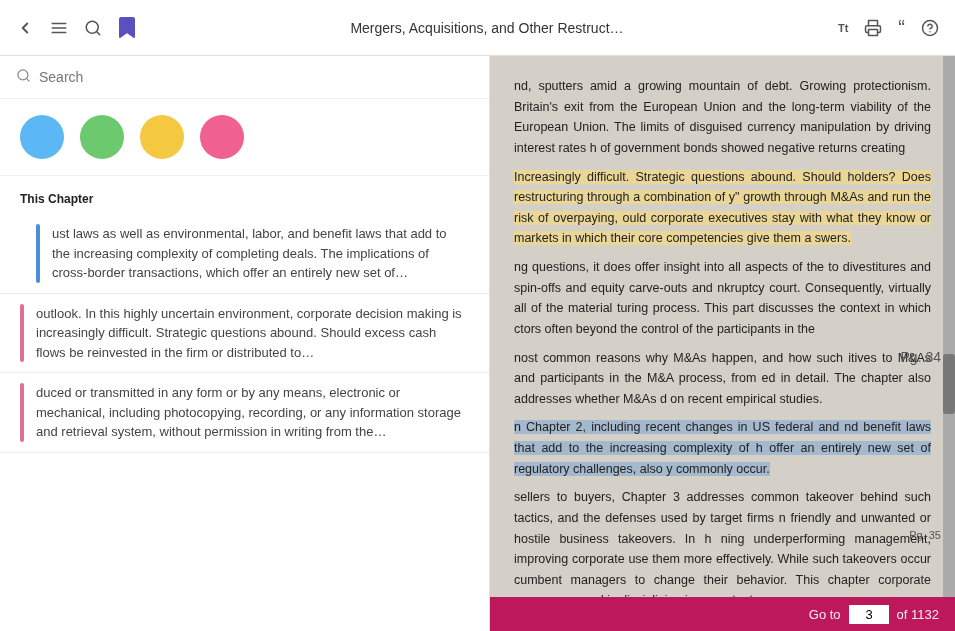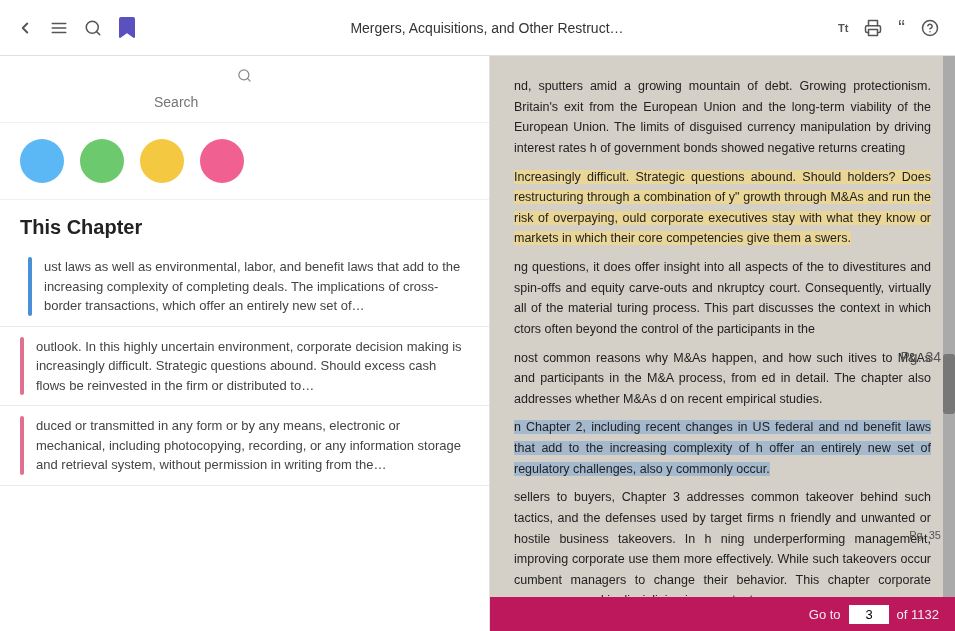--- a/index.html
+++ b/index.html
@@ -66,21 +66,20 @@
       flex-shrink: 0;
     }
 
     
     .search-bar {
       display: flex;
       align-items: center;
       padding: 12px 16px;
       border-bottom: 1px solid #f0f0f0;
       gap: 8px;
-      flex-direction: column;
     }
     .search-icon-wrap {
       color: #888;
       font-size: 15px;
     }
     .search-input {
       border: none;
       outline: none;
       font-size: 14px;
       color: #333;
@@ -104,21 +103,21 @@
     }
 
     
     .panel-content {
       flex: 1;
       overflow-y: auto;
       padding: 0;
     }
 
     .section-title {
-      font-size: 20px;
+      font-size: 12px;
       font-weight: 600;
       color: #222;
       padding: 16px 20px 8px 20px;
     }
 
     .accent-bar {
       width: 4px;
       border-radius: 2px;
       align-self: stretch;
       flex-shrink: 0;
@@ -292,21 +291,21 @@
       <div class="color-circle" style="background:#5bb8f5;"></div>
       <div class="color-circle" style="background:#6dc96d;"></div>
       <div class="color-circle" style="background:#f5c842;"></div>
       <div class="color-circle" style="background:#f06090;"></div>
     </div>
 
     <div class="panel-content">
 
       <div class="section-title">This Chapter</div>
 
-      <div style="display:flex;align-items:flex-start;padding:10px 28px;border-bottom:1px solid #ebebeb;cursor:pointer;">
+      <div style="display:flex;align-items:flex-start;padding:10px 36px;border-bottom:1px solid #ebebeb;cursor:pointer;">
         <div class="accent-bar accent-bar-blue"></div>
         <div class="highlight-text">ust laws as well as environmental, labor, and benefit laws that add to the increasing complexity of completing deals. The implications of cross-border transactions, which offer an entirely new set of…</div>
       </div>
 
       <div style="display:flex;align-items:flex-start;padding:10px 20px;border-bottom:1px solid #ebebeb;cursor:pointer;">
         <div class="accent-bar accent-bar-pink"></div>
         <div class="highlight-text">outlook. In this highly uncertain environment, corporate decision making is increasingly difficult. Strategic questions abound. Should excess cash flows be reinvested in the firm or distributed to…</div>
       </div>
 
 

